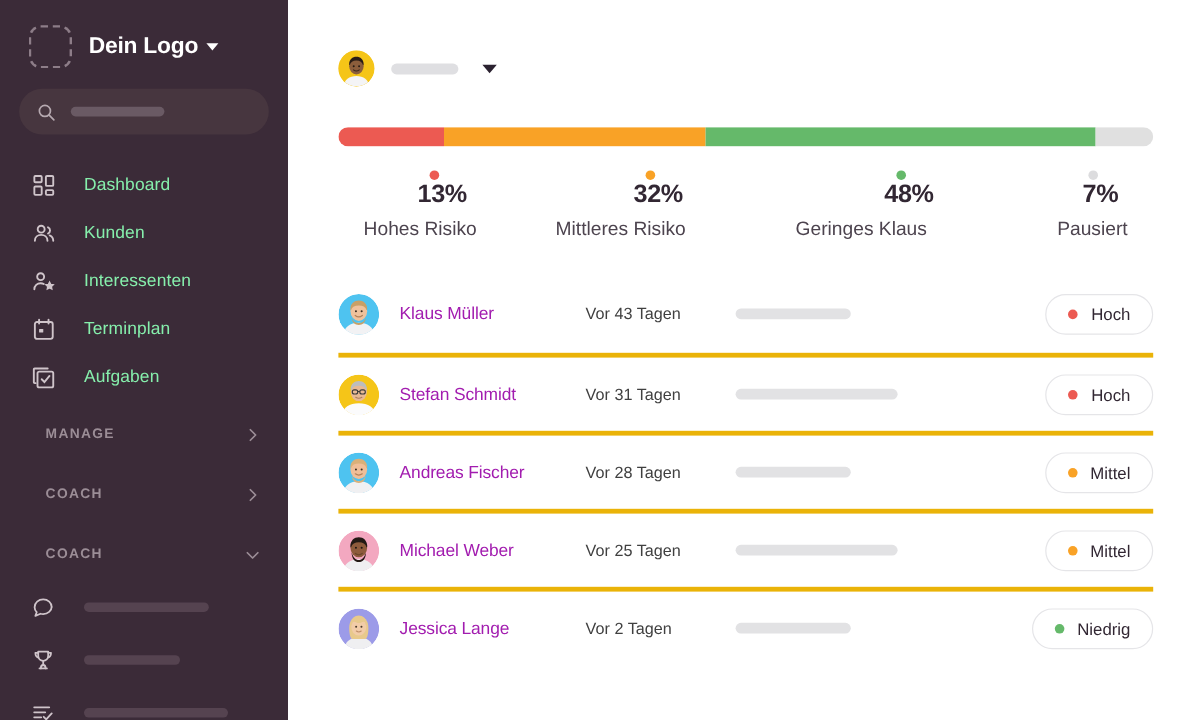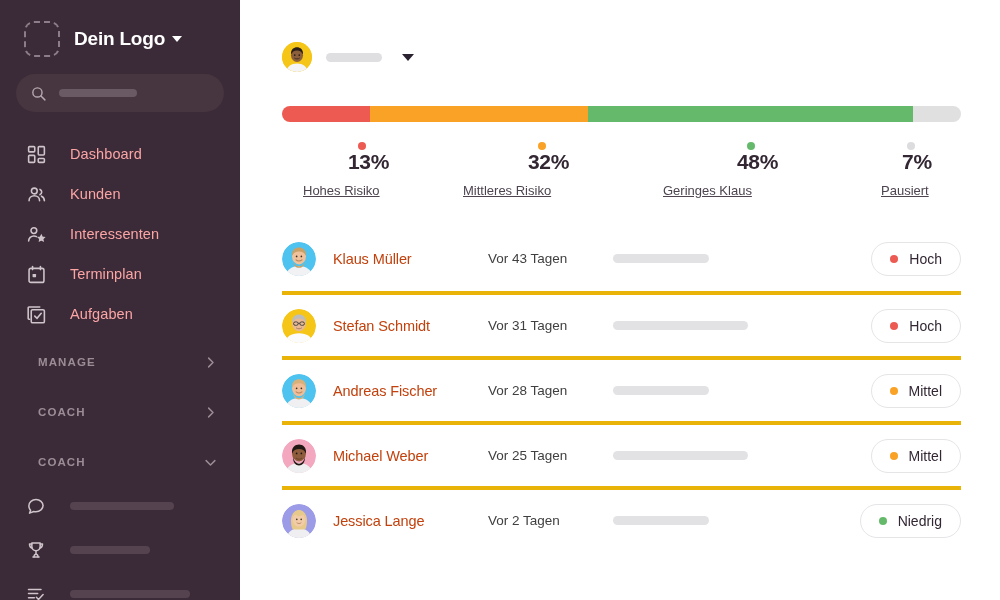--- a/index.html
+++ b/index.html
@@ -62,21 +62,21 @@
 
   .nav { margin-top: 22px; }
   .nav-item {
     display: flex; align-items: center;
     height: 40px;
     padding-left: 26px;
   }
   .nav-item .ico { flex: 0 0 24px; height: 24px; display:flex; align-items:center; }
   .nav-item .lbl {
     margin-left: 20px;
-    color: #fca5a5;
+    color: #86efac;
     font-size: 14.5px;
     letter-spacing: 0.1px;
   }
 
   .section-row {
     display: flex; align-items: center; justify-content: space-between;
     height: 44px;
     padding: 0 22px 0 38px;
     margin-top: 6px;
   }
@@ -159,43 +159,42 @@
     flex: 0 0 8px;
   }
   .stat .pct {
     margin-left: 13px;
     font-size: 21px; font-weight: bold; color: #322733;
     letter-spacing: -0.3px;
   }
   .stat .cap {
     margin-top: 9px;
     margin-left: 21px;
-    font-size: 13px;
+    font-size: 16px;
     color: #4d444f;
-    text-decoration: underline;
   }
 
   
   .list { margin-top: 28px; width: 679px; }
   .row {
     display: flex; align-items: center;
     height: 65px;
     border-top: 4px solid #eab308;
   }
   .row:first-child { border-top: none; }
   .row-av {
     width: 34px; height: 34px; border-radius: 50%;
     overflow: hidden; flex: 0 0 34px;
     position: relative;
   }
   .row-name {
     margin-left: 17px;
     width: 155px;
     font-size: 14.5px;
-    color: #c2410c;
+    color: #a21caf;
     letter-spacing: -0.1px;
   }
   .row-date {
     width: 125px;
     font-size: 13.5px;
     color: #404040;
   }
   .row-barwrap { flex: 1 1 auto; }
   .row-bar {
     height: 9px;

